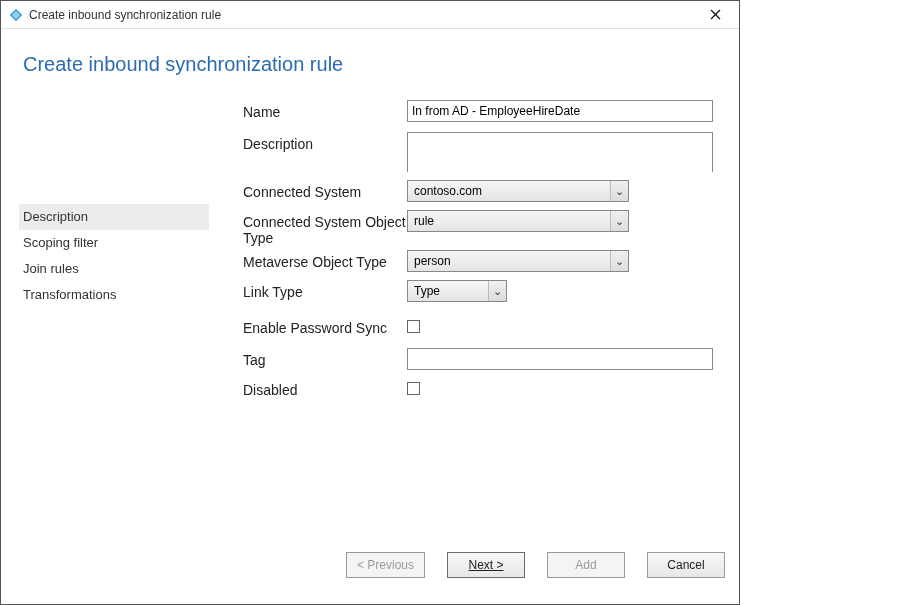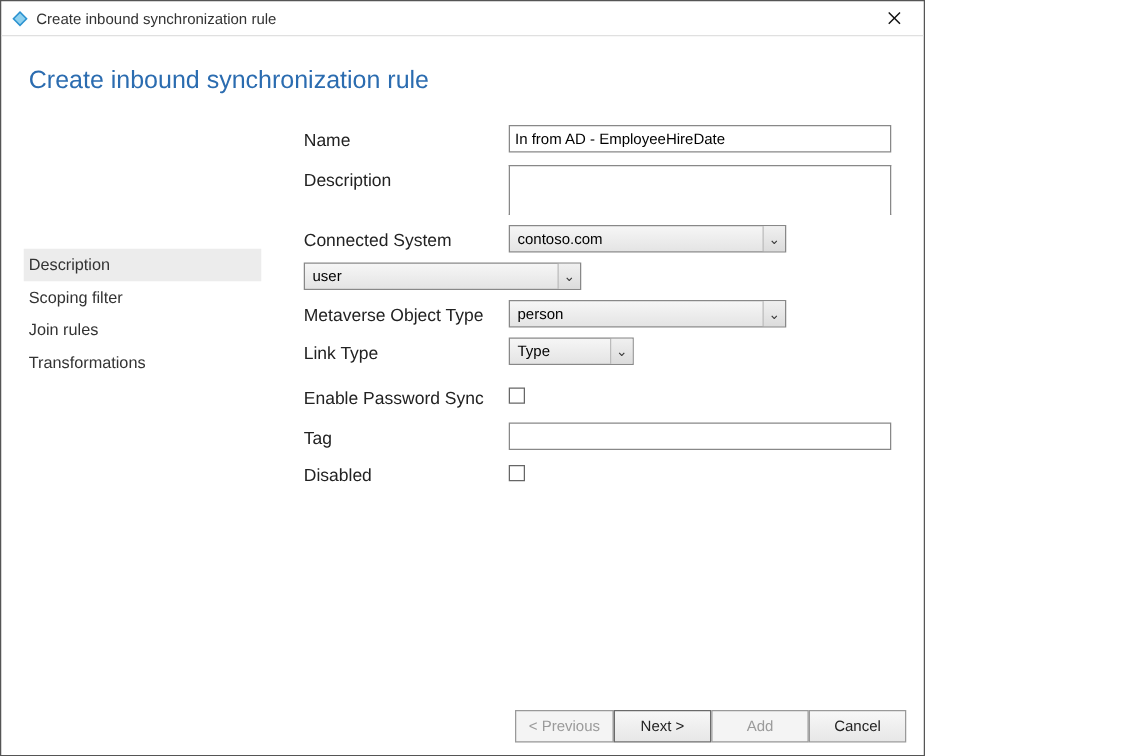--- a/index.html
+++ b/index.html
@@ -68,29 +68,29 @@
   .dd .chev {
     width:18px; text-align:center; font-size:11px; color:#333; border-left:1px solid #bbb;
     height:100%; display:flex; align-items:center; justify-content:center;
     background:linear-gradient(#f0f0f0,#dcdcdc);
   }
   .chk {
     width:13px; height:13px; border:1px solid #666; background:#fff;
     cursor:pointer; display:inline-block; margin-top:4px;
   }
   .footer {
-    position:absolute; bottom:10px; right:14px; display:flex; gap:0;
+    position:absolute; bottom:26px; right:14px; display:flex; gap:22px;
   }
   .btn {
     min-width:78px; height:26px; border:1px solid #999; background:linear-gradient(#f7f7f7,#e7e7e7);
     font-size:12px; color:#222; display:flex; align-items:center; justify-content:center;
     padding:0 10px; cursor:pointer;
   }
   .btn.disabled { color:#9b9b9b; background:#f4f4f4; cursor:default; }
-  .btn.primary { border:1px solid #6a6a6a; }
+  .btn.primary { border:1px solid #6a6a6a;text-decoration:underline; }
 </style>
 </head>
 <body>
 
 <div class="window">
 
   <div class="titlebar">
     <span class="icon">
       <svg viewBox="0 0 16 16" width="14" height="14">
         <polygon points="8,1 15,8 8,15 1,8" fill="#2b92d0"></polygon>
@@ -146,23 +146,24 @@
           <div class="lbl">Connected System</div>
           <div class="ctrl">
             <div class="dd wide">
               <span>contoso.com</span>
               <span class="chev">⌄</span>
             </div>
           </div>
         </div>
 
         <div class="form-row">
+          <div class="lbl">Connected System Object Type</div>
           <div class="ctrl">
             <div class="dd wide">
-              <span>user</span>
+              <span>rule</span>
               <span class="chev">⌄</span>
             </div>
           </div>
         </div>
 
         <div class="form-row">
           <div class="lbl">Metaverse Object Type</div>
           <div class="ctrl">
             <div class="dd wide">
               <span>person</span>

